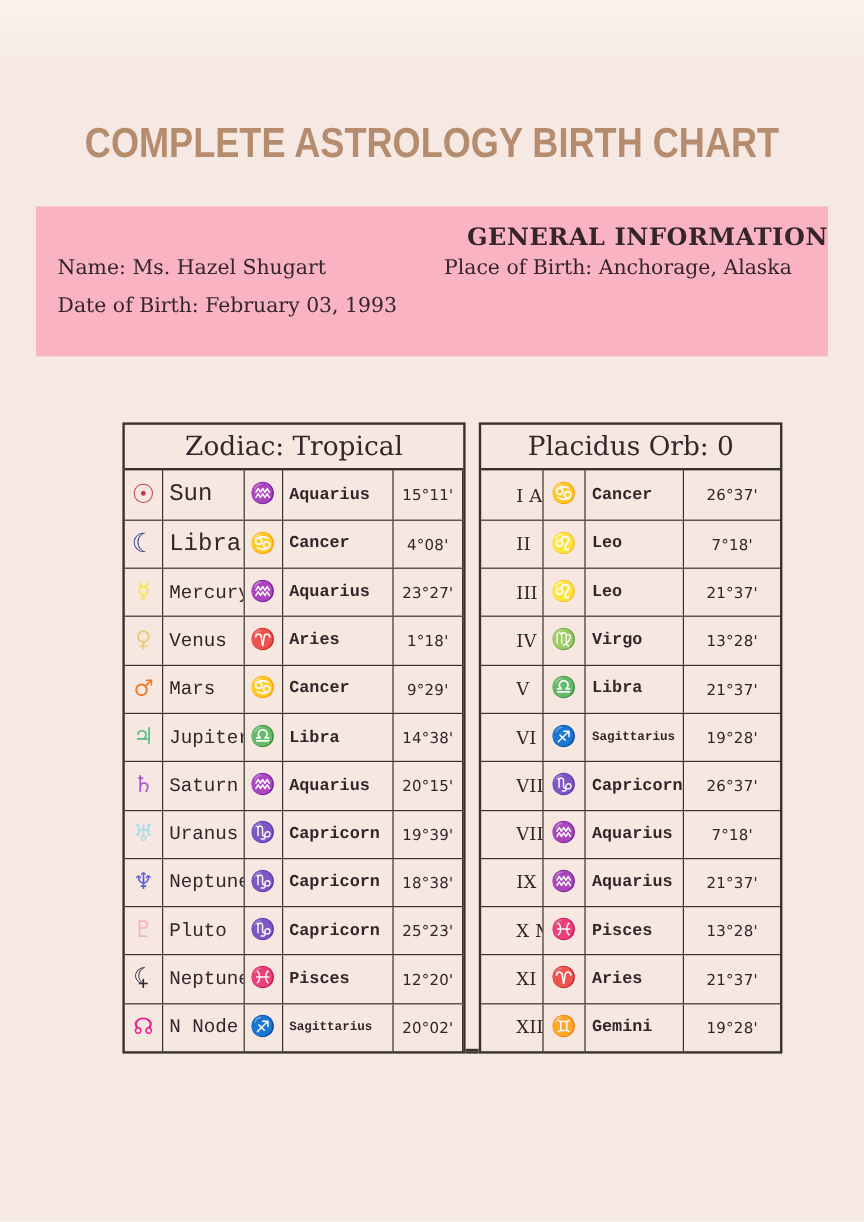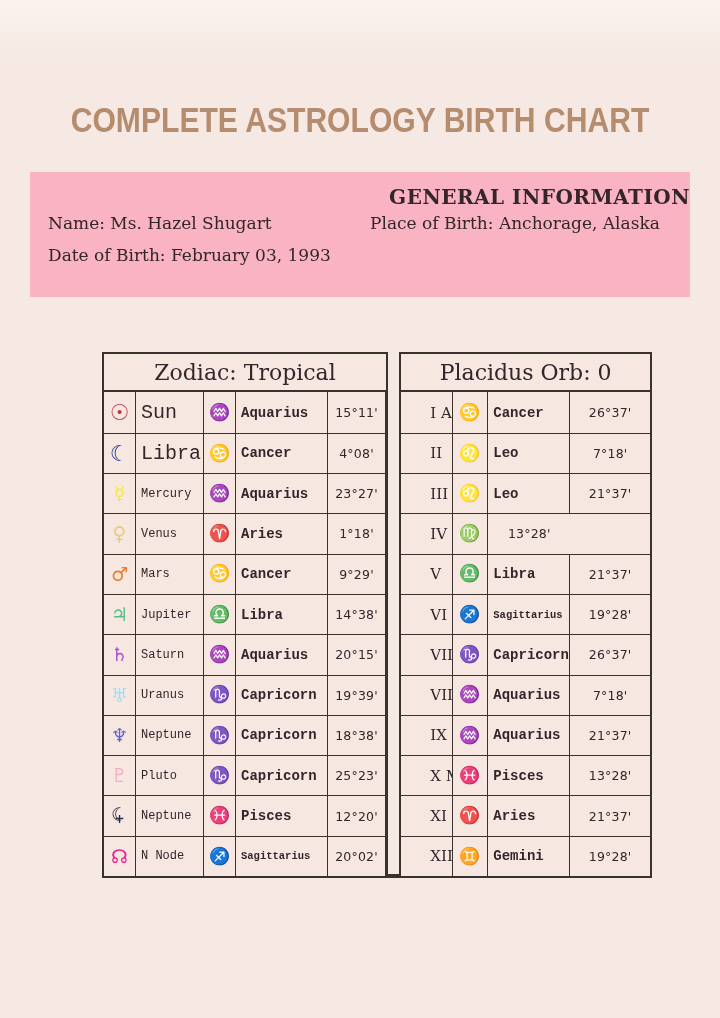--- a/index.html
+++ b/index.html
@@ -67,21 +67,21 @@
   .cell{
     display:flex; align-items:center; overflow:hidden;
   }
   .cell:not(:last-child){border-right:1.5px solid var(--border);}
   .cell.icon{justify-content:center; flex-direction:column; line-height:.8;}
   .cell.name{padding-left:5px;font-family:Liberation Mono, monospace;}
   .cell.deg{
     justify-content:center;
     font-family:"DejaVu Sans", sans-serif; font-size:12.5px; letter-spacing:.2px;
   }
-  .planet-name{font-size:12px;}
+  .planet-name{font-size:16px;}
   .zodiac .row:nth-child(1) .planet-name,
   .zodiac .row:nth-child(2) .planet-name{font-size:20px;}
   .g-main{font-size:19px;}
   .zodiac .row:nth-child(1) .g-main,
   .zodiac .row:nth-child(2) .g-main{font-size:22px;}
   .g-sub{font-size:12px; font-weight:bold; margin-top:-7px; height:10px;}
   .g-sub:empty{display:none;}
   .sign-name{font-size:14px; font-weight:bold;}
   .sign-name.tight{font-size:10.5px;}
   .house-label{padding-left:5px; font-size:15px; white-space:nowrap;margin-left:24px;}
@@ -257,20 +257,21 @@
   </div>
         <div class="row">
     <span class="cell house-label">III</span>
     <span class="cell icon sign-glyph" style="color: rgb(240, 143, 60);">♌</span>
     <span class="cell name sign-name">Leo</span>
     <span class="cell deg">21°37'</span>
   </div>
         <div class="row">
     <span class="cell house-label">IV</span>
     <span class="cell icon sign-glyph" style="color: rgb(112, 119, 210);">♍</span>
+    <span class="cell name sign-name">Virgo</span>
     <span class="cell deg">13°28'</span>
   </div>
         <div class="row">
     <span class="cell house-label">V</span>
     <span class="cell icon sign-glyph" style="color: rgb(242, 86, 155);">♎</span>
     <span class="cell name sign-name">Libra</span>
     <span class="cell deg">21°37'</span>
   </div>
         <div class="row">
     <span class="cell house-label">VI</span>

